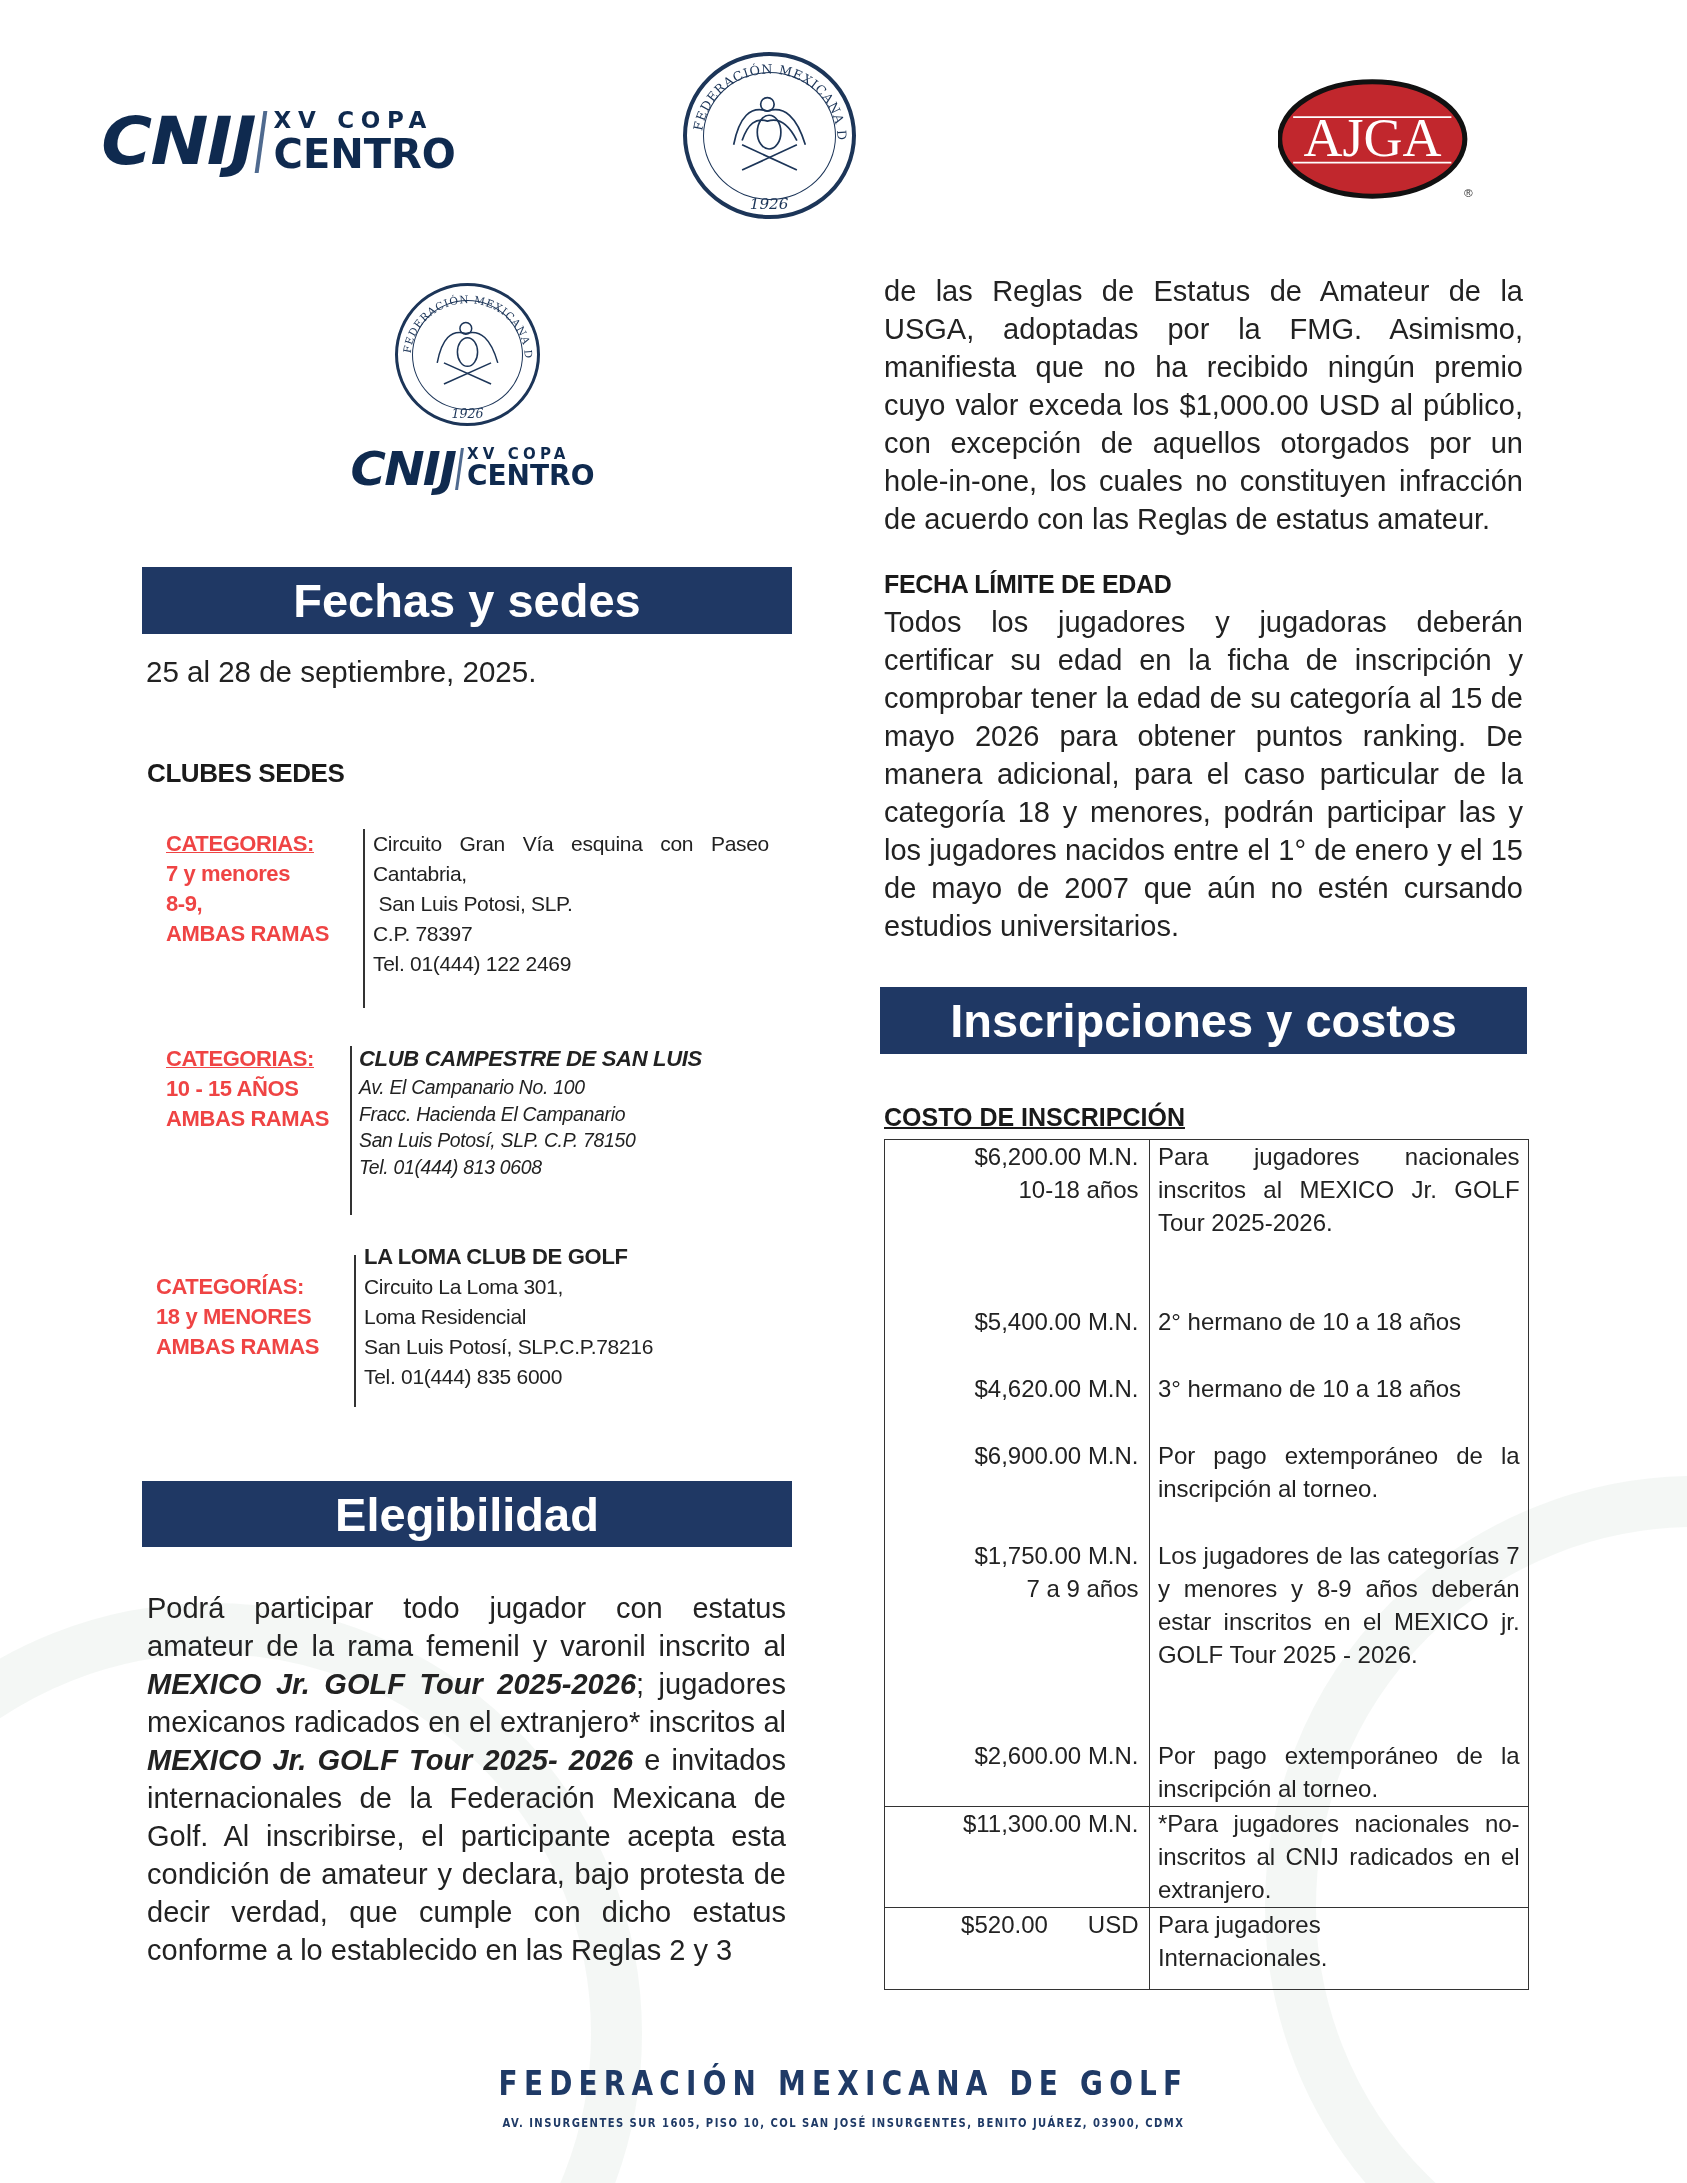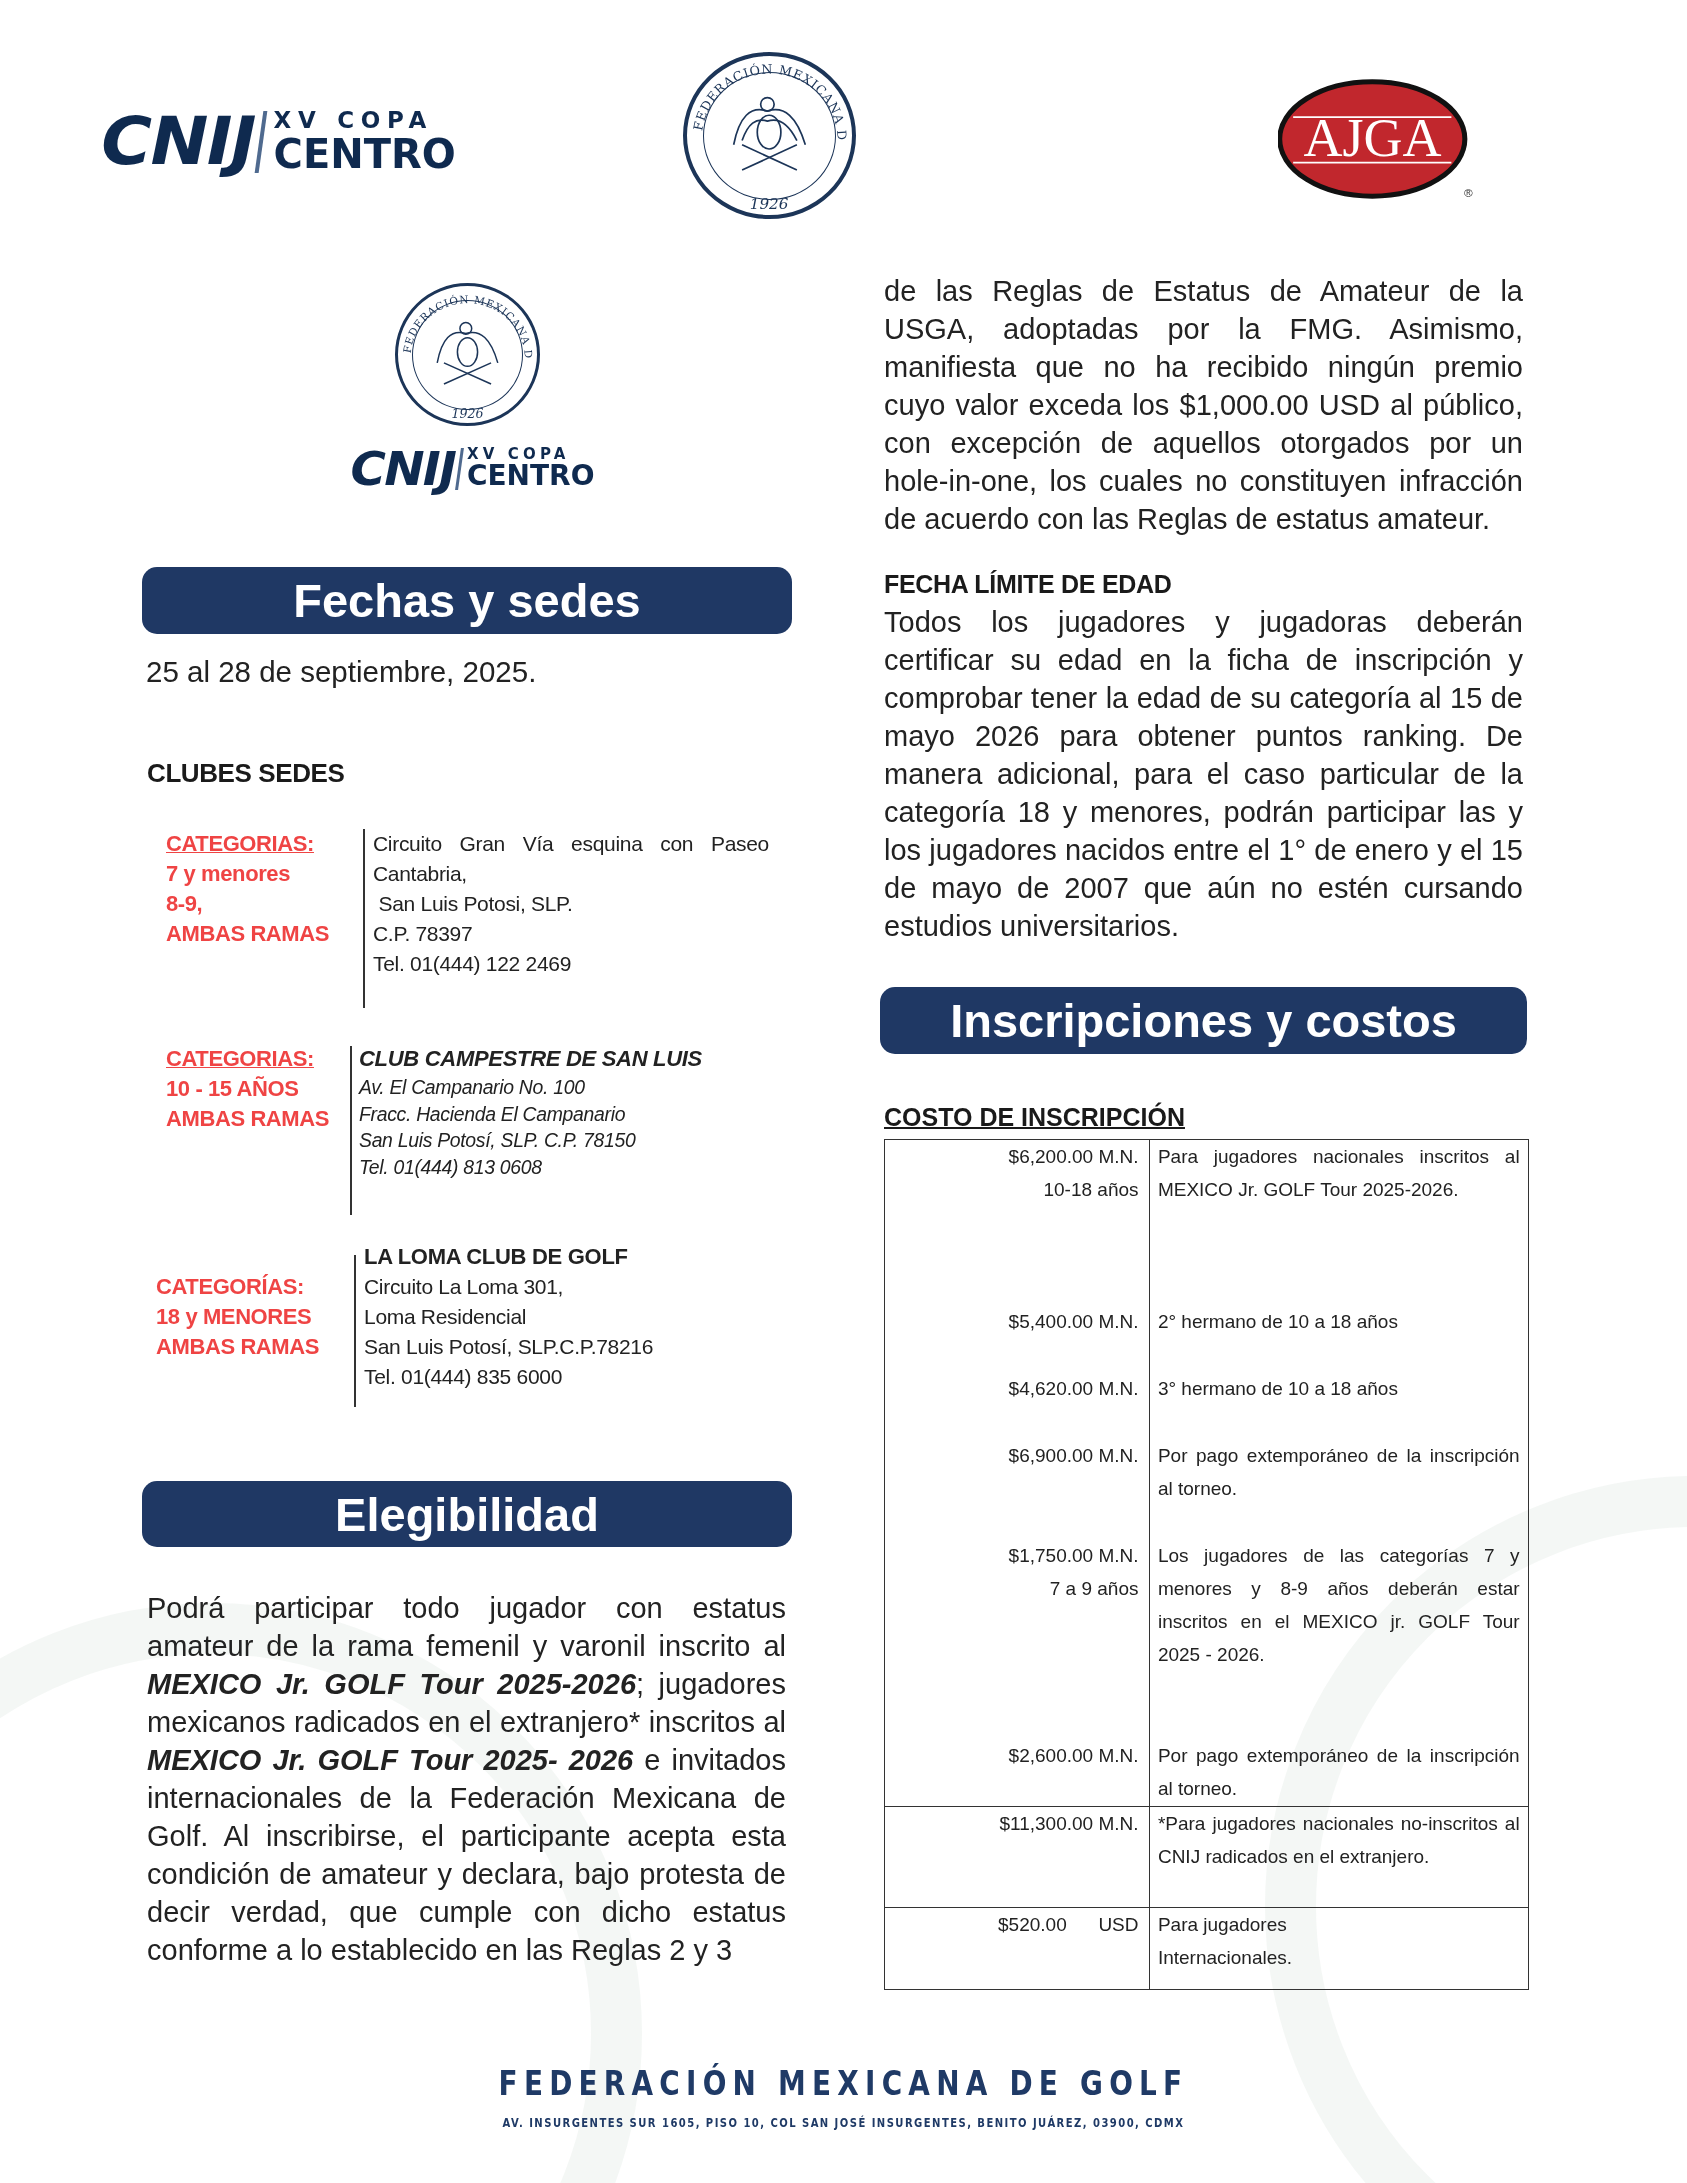--- a/index.html
+++ b/index.html
@@ -15,29 +15,29 @@
   .cnij .txt .top { letter-spacing:6.7px; }
   .cnij .txt .bottom { letter-spacing:0px; }
   
   .seal { position:absolute; border-radius:50%; border:4.2px solid #1c3558; box-sizing:border-box; display:flex; align-items:center; justify-content:center; }
   .seal .inner { position:absolute; border-radius:50%; border:1.7px solid #1c3558; box-sizing:border-box; }
   .seal svg { position:absolute; }
   
   .ajga { position:absolute; }
   
   .section-bar { position:absolute; background:#1f3864; color:#ffffff; font-family:"Liberation Sans", sans-serif; font-weight:bold;
-                 display:flex; align-items:center; justify-content:center; font-size:47px; letter-spacing:0px;border-radius:15px; }
+                 display:flex; align-items:center; justify-content:center; font-size:47px; letter-spacing:0px; }
   .body-text { font-family:"Liberation Sans", sans-serif; font-size:29px; line-height:38px; color:#222; text-align:justify; }
   .bold { font-weight:bold; }
   .club-left { position:absolute; font-size:22px; line-height:30px; font-weight:bold; color:#ef4444; letter-spacing:-0.4px; }
   .club-right { position:absolute; font-size:21px; line-height:30px; color:#222; letter-spacing:-0.3px; }
   .club-right.small { font-size:19.4px; line-height:26.6px; }
   .club-right .name { font-weight:bold; font-size:22px; }
   .divider { position:absolute; width:1.7px; background:#333; }
-  table.costs { position:absolute; border-collapse:collapse; font-family:"Liberation Sans", sans-serif; font-size:19px; line-height:33px; color:#222; }
+  table.costs { position:absolute; border-collapse:collapse; font-family:"Liberation Sans", sans-serif; font-size:24px; line-height:33px; color:#222; }
   table.costs td { border:1.7px solid #333; vertical-align:top; padding:0 8.4px; }
   table.costs td.amt { text-align:right; padding-right:10px; }
   table.costs td.desc { text-align:justify; }
   .footer-title { position:absolute; left:0; width:1687px; text-align:center; font-family:"DejaVu Sans", sans-serif; font-weight:bold; color:#1f3a66;
                   font-size:34px; letter-spacing:7.6px; transform:scaleX(0.82); transform-origin:center; }
   .footer-addr { position:absolute; left:0; width:1687px; text-align:center; font-family:"DejaVu Sans", sans-serif; font-weight:bold; color:#1f3a66;
                  font-size:11.8px; letter-spacing:1.7px; transform:scaleX(0.85); }
 </style>
 </head>
 <body>

